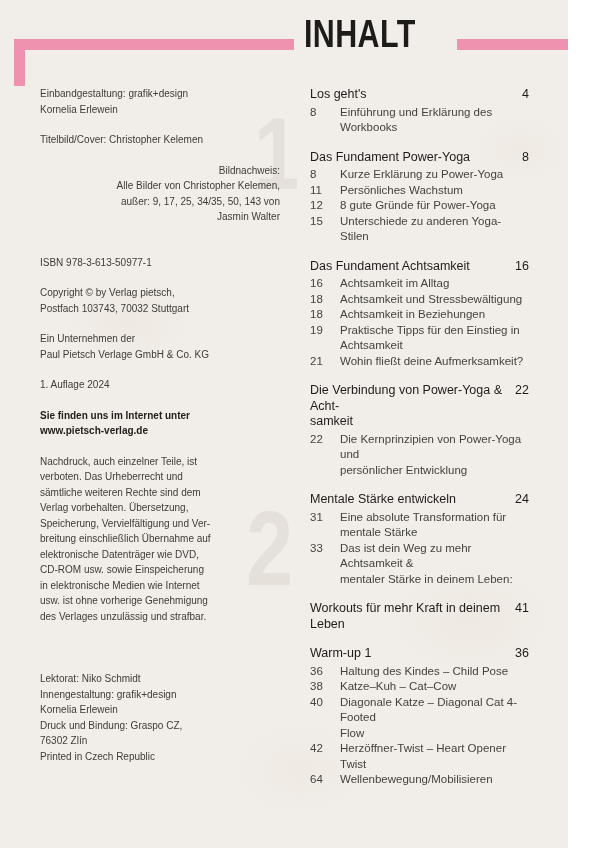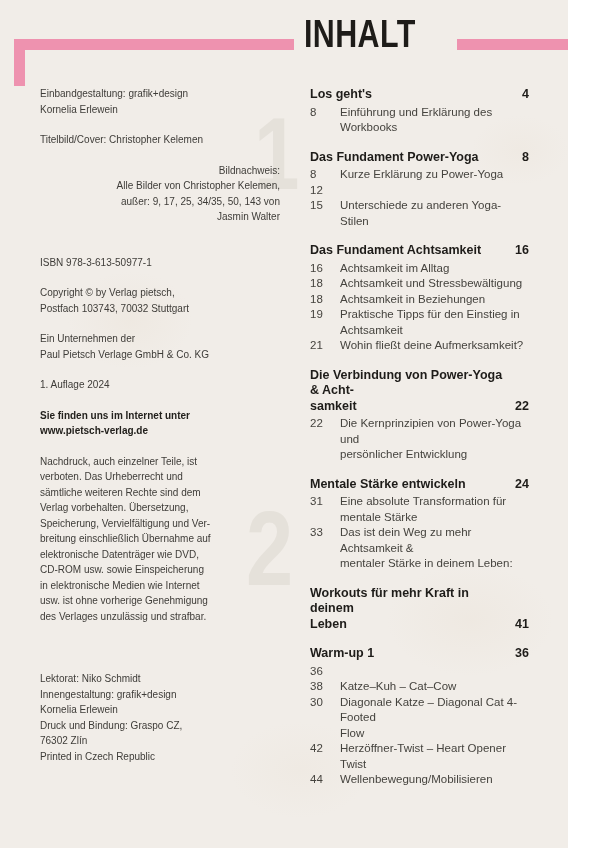--- a/index.html
+++ b/index.html
@@ -56,22 +56,22 @@
   .imprint p.gap-25{}
   .imprint p.gap-47{margin-bottom:47px;}
   .imprint p.bold{font-weight:bold;color:#23211d;}
   
   .toc{
     position:absolute;left:310px;top:87px;width:219px;z-index:1;
     font-size:11.5px;line-height:15.5px;color:#45433e;
   }
   .sec{margin-bottom:14px;}
   .hrow{
-    display:flex;align-items:flex-end;gap:6px;
-    font-size:12.5px;font-weight:bold;color:var(--ink);
+    display:flex;align-items:flex-start;gap:6px;
+    font-size:12.5px;font-weight:normal;color:var(--ink);
     margin-bottom:2px;line-height:15.5px;
   }
   .hrow .h{flex:1;white-space:pre-line;}
   .hrow .hp{flex:none;}
   .row{display:flex;}
   .row .num{width:30px;flex:none;}
   .row .t{flex:1;white-space:pre-line;}
 </style>
 </head>
 <body>
@@ -139,21 +139,26 @@
     <div class="sec">
       <div class="hrow">
         <span class="h">Das Fundament Power-Yoga</span>
         <span class="hp">8</span>
       </div>
       <div class="row">
         <span class="num">8</span>
         <span class="t">Kurze Erklärung zu Power-Yoga</span>
       </div>
       <div class="row">
+        <span class="num">11</span>
+        <span class="t">Persönliches Wachstum</span>
+      </div>
+      <div class="row">
         <span class="num">12</span>
+        <span class="t">8 gute Gründe für Power-Yoga</span>
       </div>
       <div class="row">
         <span class="num">15</span>
         <span class="t">Unterschiede zu anderen Yoga-Stilen</span>
       </div>
     </div>
 
     <div class="sec">
       <div class="hrow">
         <span class="h">Das Fundament Achtsamkeit</span>
@@ -220,34 +225,35 @@
       </div>
     </div>
 
     <div class="sec">
       <div class="hrow">
         <span class="h">Warm-up 1</span>
         <span class="hp">36</span>
       </div>
       <div class="row">
         <span class="num">36</span>
+        <span class="t">Haltung des Kindes – Child Pose</span>
       </div>
       <div class="row">
         <span class="num">38</span>
         <span class="t">Katze–Kuh – Cat–Cow</span>
       </div>
       <div class="row">
-        <span class="num">30</span>
+        <span class="num">40</span>
         <span class="t">Diagonale Katze – Diagonal Cat 4-Footed
 Flow</span>
       </div>
       <div class="row">
         <span class="num">42</span>
         <span class="t">Herzöffner-Twist – Heart Opener Twist</span>
       </div>
       <div class="row">
-        <span class="num">44</span>
+        <span class="num">64</span>
         <span class="t">Wellenbewegung/Mobilisieren</span>
       </div>
     </div>
 
   </div>
 </div>
 
 </body></html>

